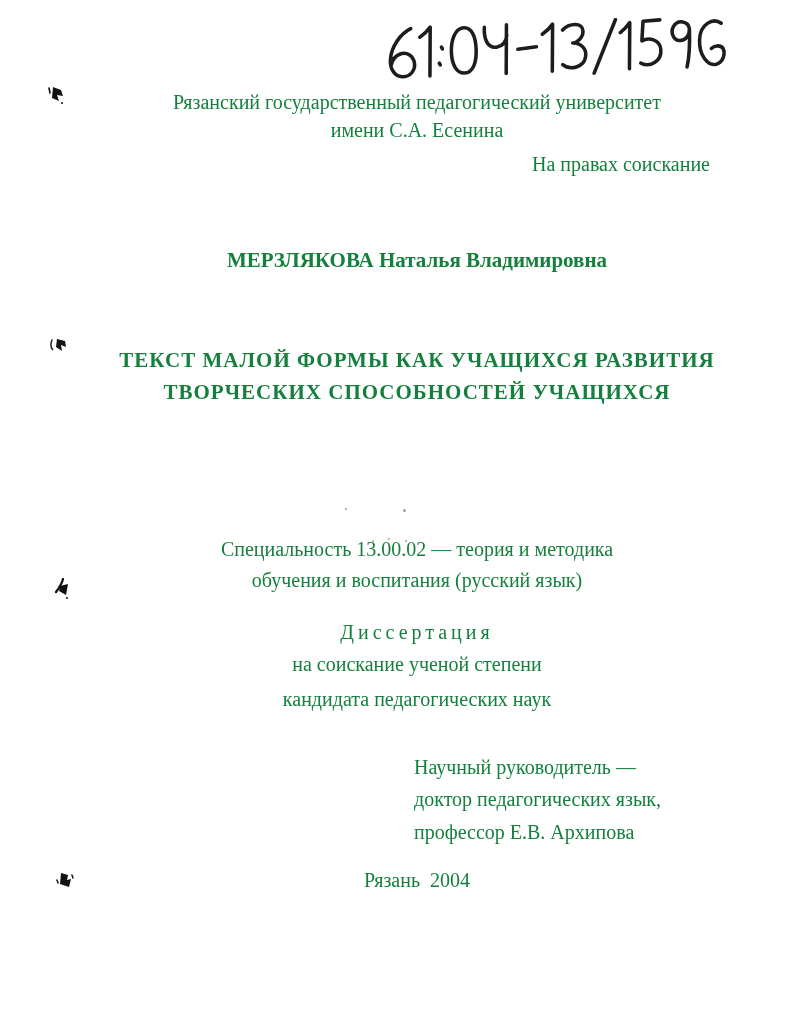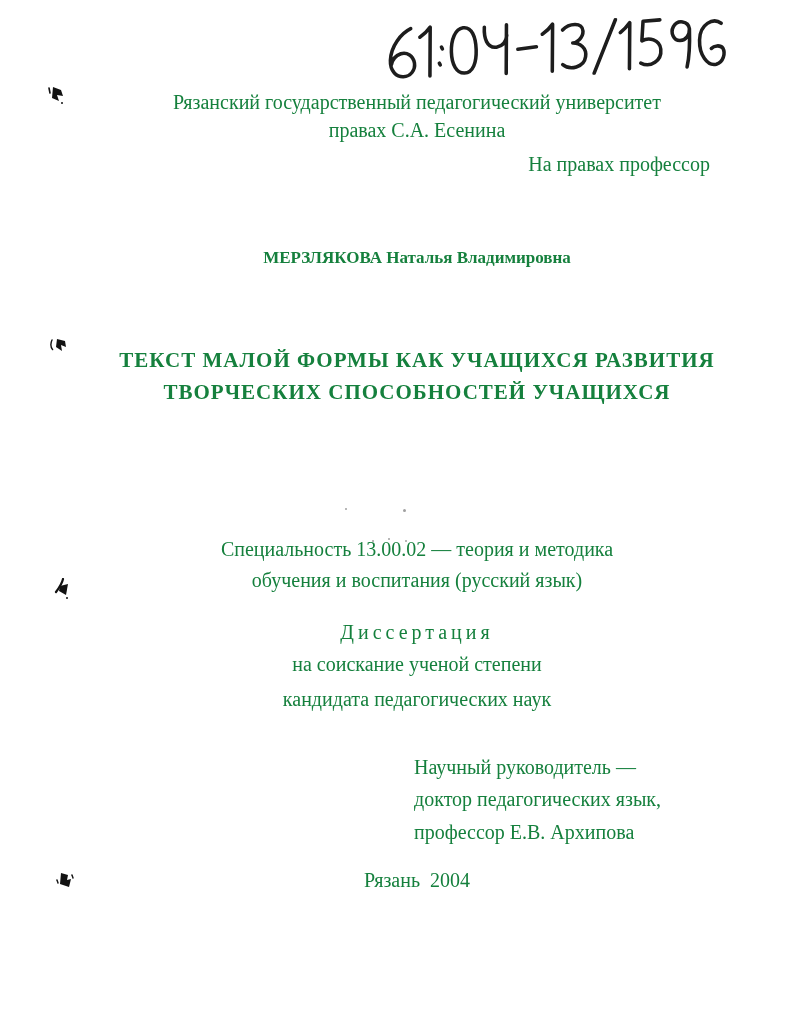--- a/index.html
+++ b/index.html
@@ -72,25 +72,25 @@
             <path d="M26,14 C25,5 13,3 8,11 C4,18 8,27 15,27 C22,27 26,21 26,14 C26,27 26,42 22,57"></path>
           </g>
         <g transform="translate(352,0)">
             <path d="M30,9 C21,2 6,9 5,27 C4,44 13,57 23,55 C31,53 34,43 31,37 C28,33 21,34 18,37"></path>
           </g>
       </g>
     </svg>
   </div>
 
   <div class="line centered body-text" style="top:91px">Рязанский государственный педагогический университет</div>
-  <div class="line centered body-text" style="top:119px">правах С.А. Есенина</div>
+  <div class="line centered body-text" style="top:119px">имени С.А. Есенина</div>
 
-  <div class="line body-text" style="top:153px; left:42px; width:668px; text-align:right">На правах профессор</div>
+  <div class="line body-text" style="top:153px; left:42px; width:668px; text-align:right">На правах соискание</div>
 
-  <div class="line centered bold" style="top:248px; font-size:17px">МЕРЗЛЯКОВА Наталья Владимировна</div>
+  <div class="line centered bold" style="top:248px; font-size:21px">МЕРЗЛЯКОВА Наталья Владимировна</div>
 
   <div class="line centered title-line" style="top:348px">ТЕКСТ МАЛОЙ ФОРМЫ КАК УЧАЩИХСЯ РАЗВИТИЯ</div>
   <div class="line centered title-line" style="top:380px">ТВОРЧЕСКИХ СПОСОБНОСТЕЙ УЧАЩИХСЯ</div>
 
   <div class="line centered body-text" style="top:538px">Специальность 13.00.02 — теория и методика</div>
   <div class="line centered body-text" style="top:569px">обучения и воспитания (русский язык)</div>
 
   <div class="line centered body-text spaced" style="top:621px">Диссертация</div>
   <div class="line centered body-text" style="top:653px">на соискание ученой степени</div>
   <div class="line body-text" style="top:756px; left:414px">Научный руководитель —</div>

